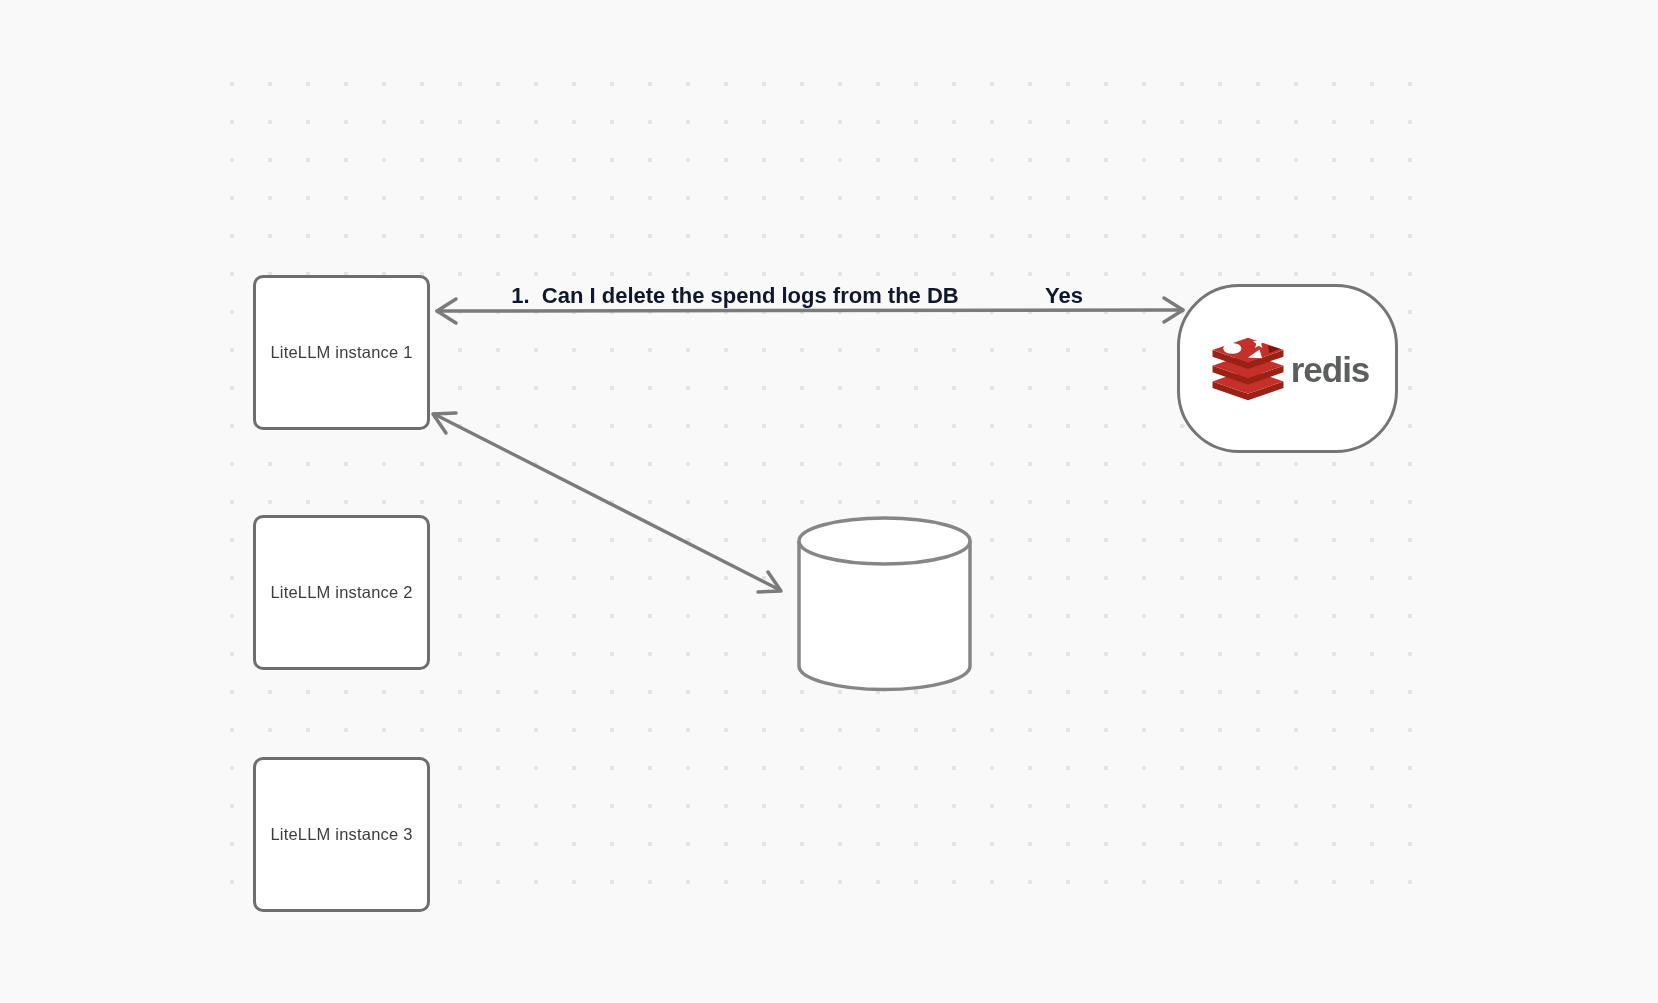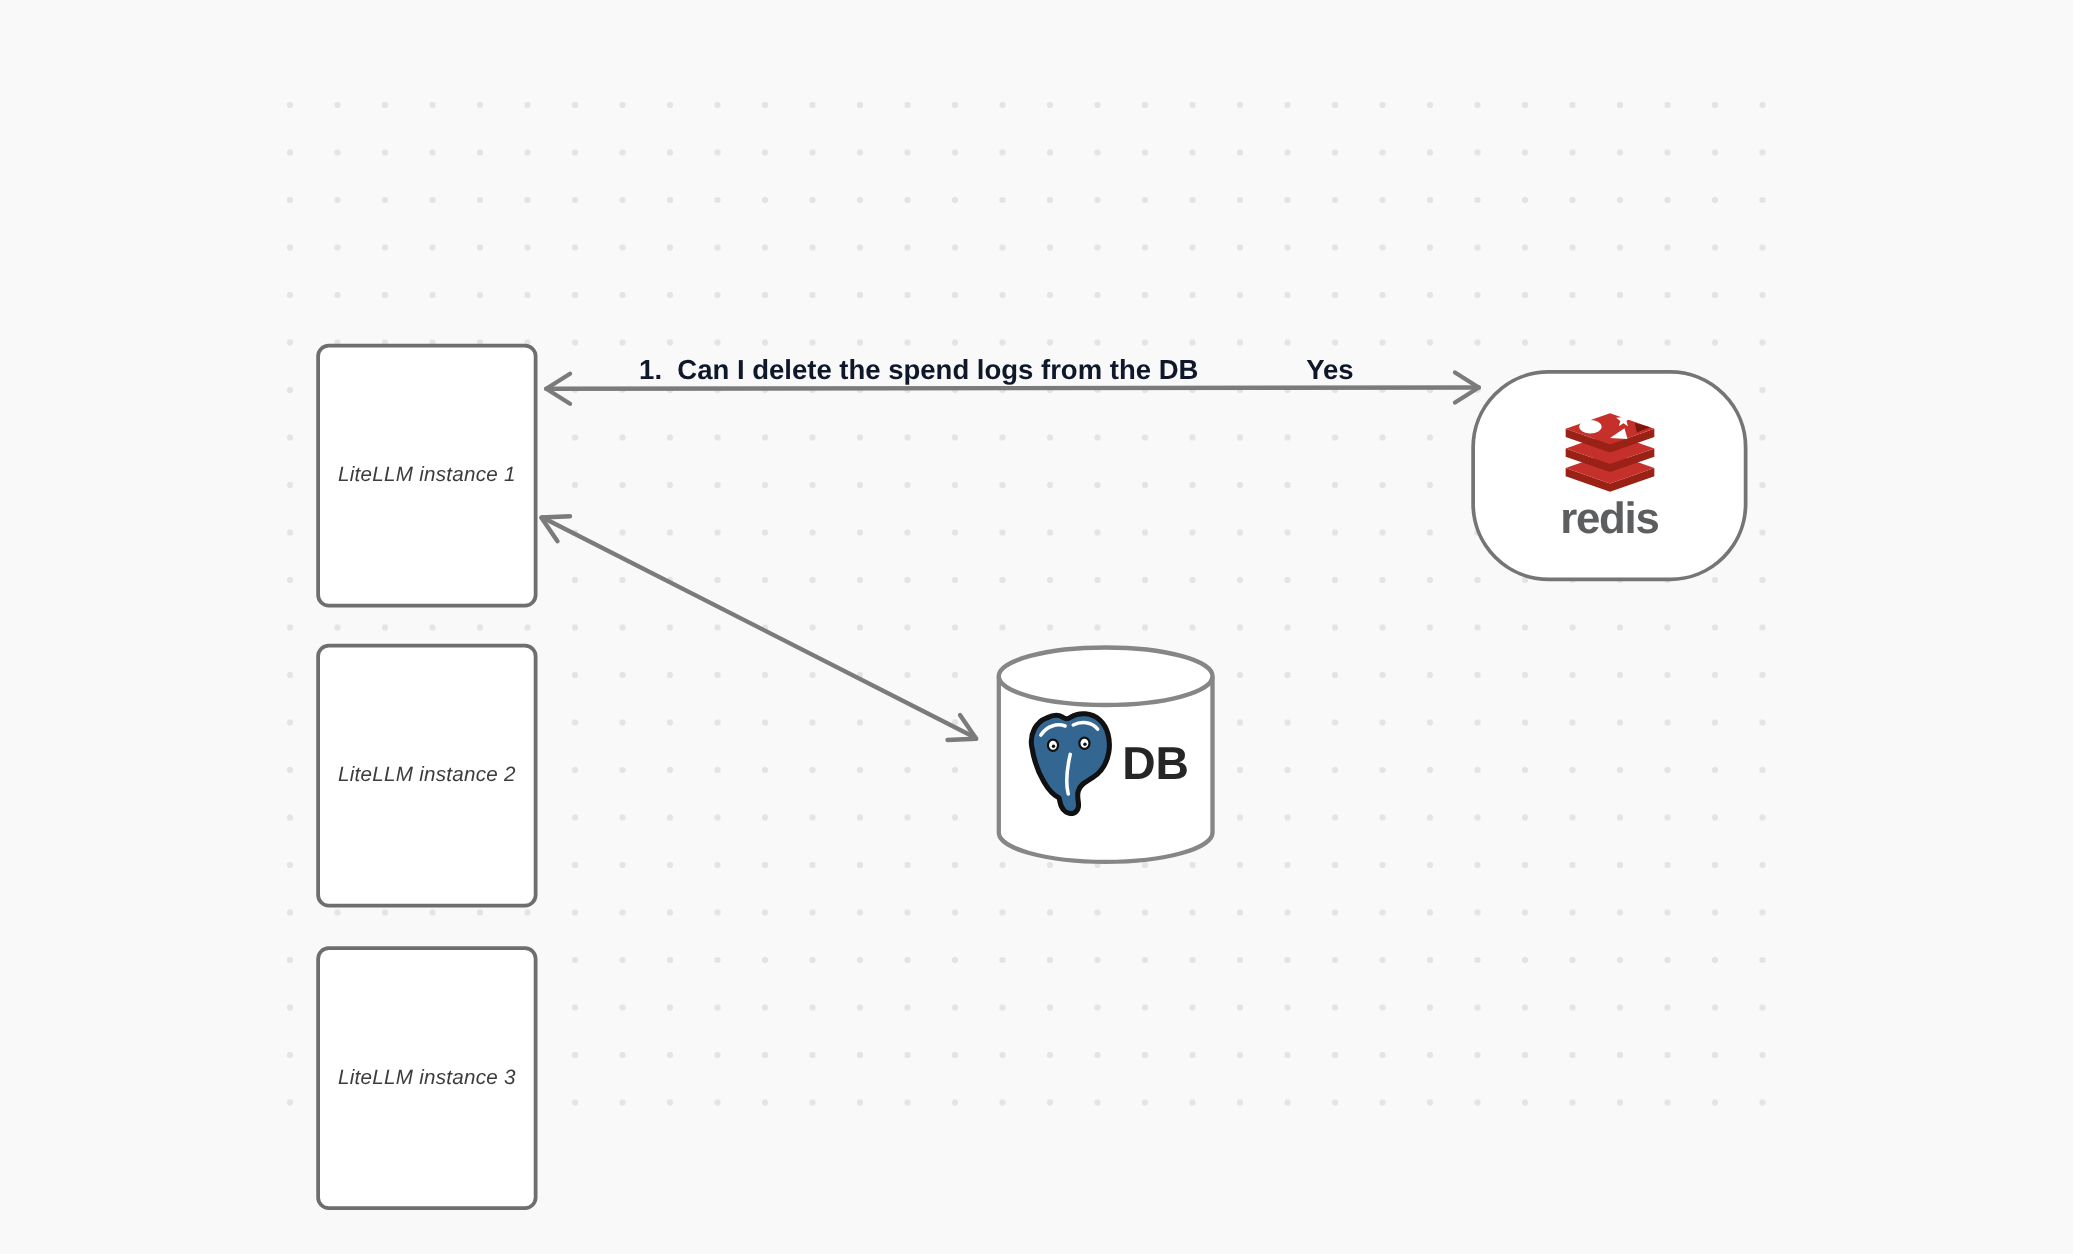--- a/index.html
+++ b/index.html
@@ -14,27 +14,27 @@
     background-image:radial-gradient(circle,#e4e4e4 2.4px,rgba(0,0,0,0) 2.5px);
     background-size:38px 38px;
     pointer-events:none;
   }
   svg.arrows{position:absolute;left:0;top:0;width:1658px;height:1003px;z-index:2;}
   .node{
     position:absolute;background:#ffffff;border:3.5px solid #6e6e6e;
     display:flex;align-items:center;justify-content:center;z-index:3;
     box-sizing:border-box;
   }
-  .litellm-box{width:177px;height:211px;border-radius:10px;left:253px;font-style:italic;}
+  .litellm-box{width:177px;height:155px;border-radius:10px;left:253px;}
   .litellm-box .node-label{
     font-size:16.5px;color:#3d3d3d;letter-spacing:.2px;white-space:pre;
   }
   .redis-node{
-    left:1177px;top:296px;width:221px;height:169px;border-radius:62px;
-    border-color:#757575;flex-direction:column;justify-content:center;gap:1px;
+    left:1177px;top:284px;width:221px;height:169px;border-radius:62px;
+    border-color:#757575;flex-direction:row;justify-content:center;gap:1px;
   }
   .redis-word{
     font-size:35px;font-weight:bold;color:#5d5e60;letter-spacing:-1px;
     line-height:1;margin-top:1px;
   }
   .db-node{position:absolute;left:797px;top:516px;width:175px;height:177px;z-index:3;}
   .db-cyl{position:absolute;left:0;top:0;}
   .db-content{
     position:absolute;left:0;top:48px;width:175px;height:92px;
     display:flex;align-items:center;justify-content:center;gap:2px;
@@ -101,34 +101,18 @@
       </g>
     </svg>
     <div class="redis-word">redis</div>
   </div>
 
   <div class="db-node">
     <svg class="db-cyl" width="175" height="177" viewBox="0 0 175 177">
       <path d="M2,25 L2,150 A85.5,23.5 0 0 0 173,150 L173,25" fill="#ffffff" stroke="#868686" stroke-width="3.5"></path>
       <ellipse cx="87.5" cy="25" rx="85.5" ry="23" fill="#ffffff" stroke="#868686" stroke-width="3.5"></ellipse>
     </svg>
-    <div class="db-content">
-      <svg width="78" height="86" viewBox="0 0 96 106">
-        <path d="M24,9 C13,13 7,25 9,37 C11,50 15,62 21,72 C25,79 30,85 36,88
-                 C37,93 38,99 43,102 C48,105 54,103 55,97 C56,92 53,87 55,81
-                 C57,74 63,72 69,68 C77,63 83,54 85,43 C87,31 84,18 76,11
-                 C68,4 56,3 48,8 C44,10.5 43,10.5 39,8 C34,5 28,7 24,9 Z" fill="#336791" stroke="#111111" stroke-width="5" stroke-linejoin="round"></path>
-        <path d="M18,26 C24,17 34,14 42,17" stroke="#ffffff" stroke-width="3.5" stroke-linecap="round" fill="none"></path>
-        <path d="M50,16 C58,12 68,13 74,20" stroke="#ffffff" stroke-width="3.5" stroke-linecap="round" fill="none"></path>
-        <path d="M47,45 C44,58 42,72 45,84" stroke="#ffffff" stroke-width="3.5" stroke-linecap="round" fill="none"></path>
-        <ellipse cx="30" cy="36" rx="5" ry="5.5" fill="#ffffff" stroke="#111111" stroke-width="2.2"></ellipse>
-        <circle cx="30.5" cy="37" r="1.7" fill="#111111"></circle>
-        <ellipse cx="61" cy="34" rx="5" ry="5.5" fill="#ffffff" stroke="#111111" stroke-width="2.2"></ellipse>
-        <circle cx="61.5" cy="35" r="1.7" fill="#111111"></circle>
-      </svg>
-      <span class="db-label">DB</span>
-    </div>
   </div>
 
   <div class="anno centered" style="left:735px;top:283px">1.  Can I delete the spend logs from the DB</div>
   <div class="anno" style="left:1045px;top:283px">Yes</div>
 
 </div>
 
 </body></html>

